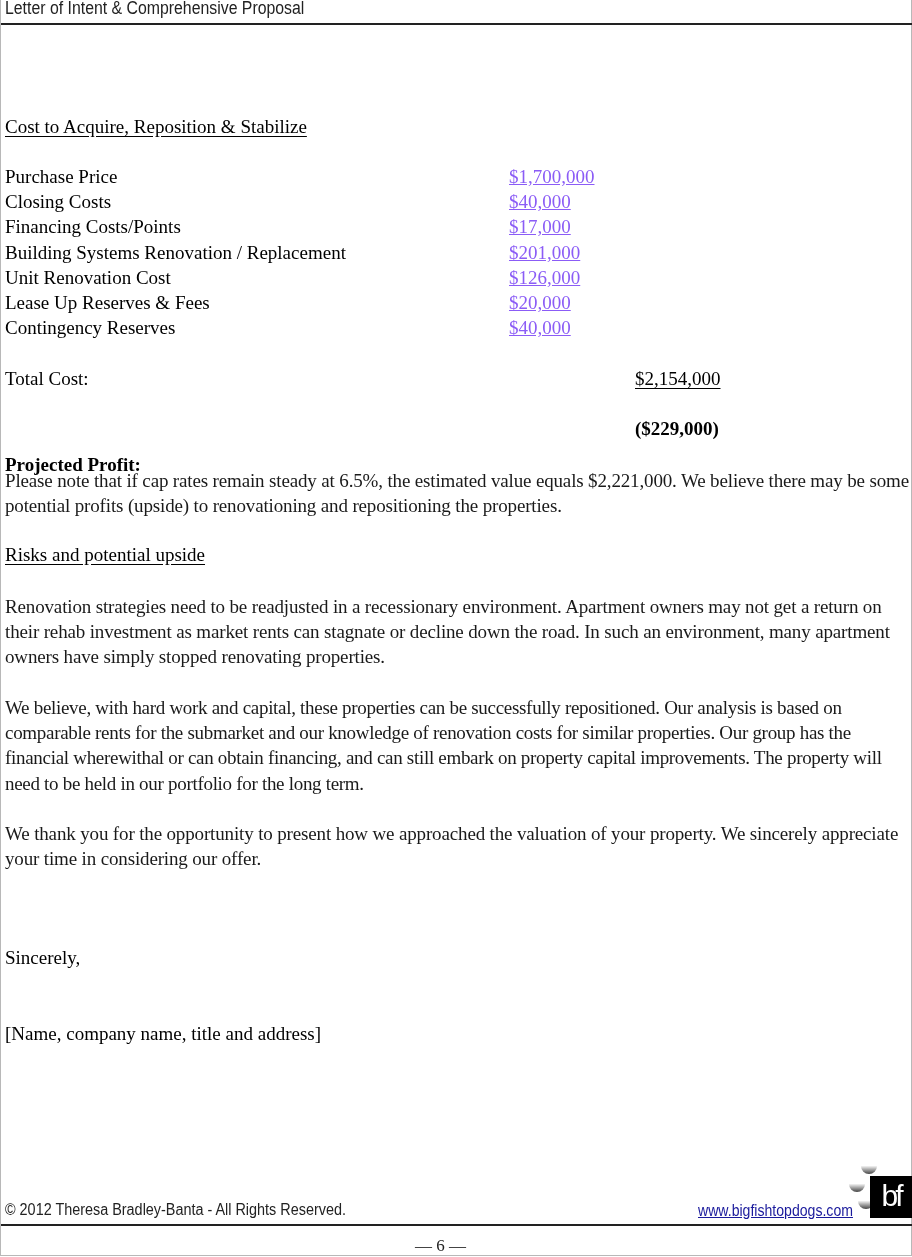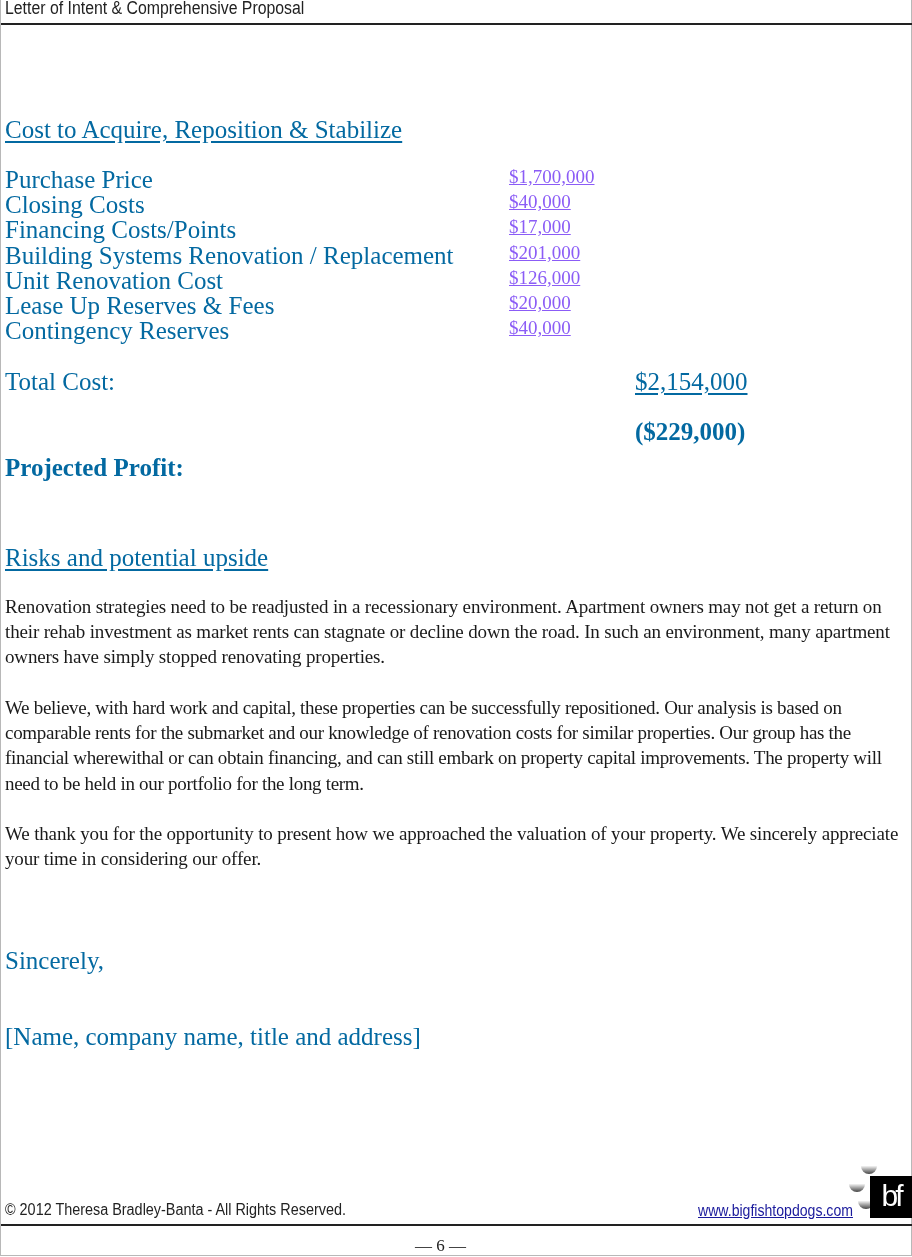--- a/index.html
+++ b/index.html
@@ -10,21 +10,21 @@
   }
   .header-title {
     position: absolute; left: 4px; top: -2px;
     font-family: "Liberation Sans", sans-serif; font-size: 18px; color: #222;
     transform: scaleX(0.88); transform-origin: left top; white-space: nowrap;
   }
   .header-rule { position: absolute; left: 0; top: 23px; width: 912px; height: 2px; background: #222; }
   .u { text-decoration: underline; text-underline-offset: 3px; }
   .b { font-weight: bold; }
   .para { position: absolute; left: 4px; width: 905px; font-family: "Liberation Serif", serif; font-size: 19px; line-height: 25.2px; color: #1a1a1a; letter-spacing: -0.15px; }
-  .row-label { position: absolute; left: 4px; font-family: "Liberation Serif", serif; font-size: 25px; color: #0369a1; white-space: nowrap; }
+  .row-label { position: absolute; left: 4px; font-family: "Liberation Serif", serif; font-size: 19px; color: #000000; white-space: nowrap; }
   .row-val { position: absolute; left: 508px; font-family: "Liberation Serif", serif; font-size: 19px; color: #8b5cf6; white-space: nowrap; text-decoration: underline; }
   .footer-left {
     position: absolute; left: 4px; top: 1201px;
     font-family: "Liberation Sans", sans-serif; font-size: 16px; color: #222;
     transform: scaleX(0.9); transform-origin: left top; white-space: nowrap;
   }
   .footer-link {
     position: absolute; left: 697px; top: 1202px;
     font-family: "Liberation Sans", sans-serif; font-size: 16px; color: #1a1a9c;
     text-decoration: underline; transform: scaleX(0.88); transform-origin: left top; white-space: nowrap;
@@ -82,20 +82,21 @@
       <div class="row-val" style="top:317px;">$40,000</div>
     </div>
   </div>
 
   <div class="row-label" style="top:368px;">Total Cost:</div>
   <div class="row-label u" style="top:368px; left:634px;">$2,154,000</div>
 
   <div class="row-label b" style="top:418px;margin-top:36px;">Projected Profit:</div>
   <div class="row-label b" style="top:418px; left:634px;">($229,000)</div>
 
+  <div class="para" style="top:468px;">Please note that if cap rates remain steady at 6.5%, the estimated value equals $2,221,000. We believe there may be some potential profits (upside) to renovationing and repositioning the properties.</div>
 
   <div class="row-label u" style="top:544px;">Risks and potential upside</div>
 
   <div class="para" style="top:594px;">Renovation strategies need to be readjusted in a recessionary environment. Apartment owners may not get a return on their rehab investment as market rents can stagnate or decline down the road. In such an environment, many apartment owners have simply stopped renovating properties.</div>
 
   <div class="para" style="top:695px; letter-spacing:-0.3px;">We believe, with hard work and capital, these properties can be successfully repositioned. Our analysis is based on comparable rents for the submarket and our knowledge of renovation costs for similar properties. Our group has the financial wherewithal or can obtain financing, and can still embark on property capital improvements. The property will need to be held in our portfolio for the long term.</div>
 
   <div class="para" style="top:821px;">We thank you for the opportunity to present how we approached the valuation of your property. We sincerely appreciate your time in considering our offer.</div>
 
 

